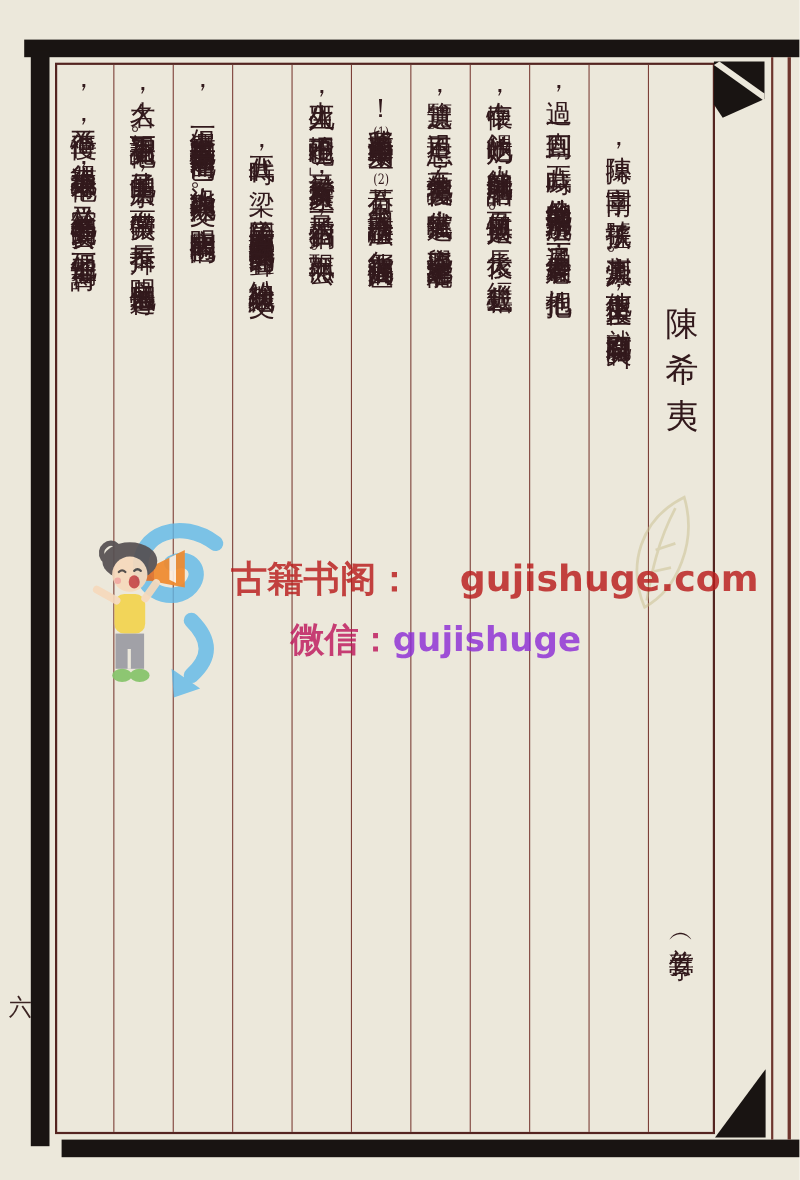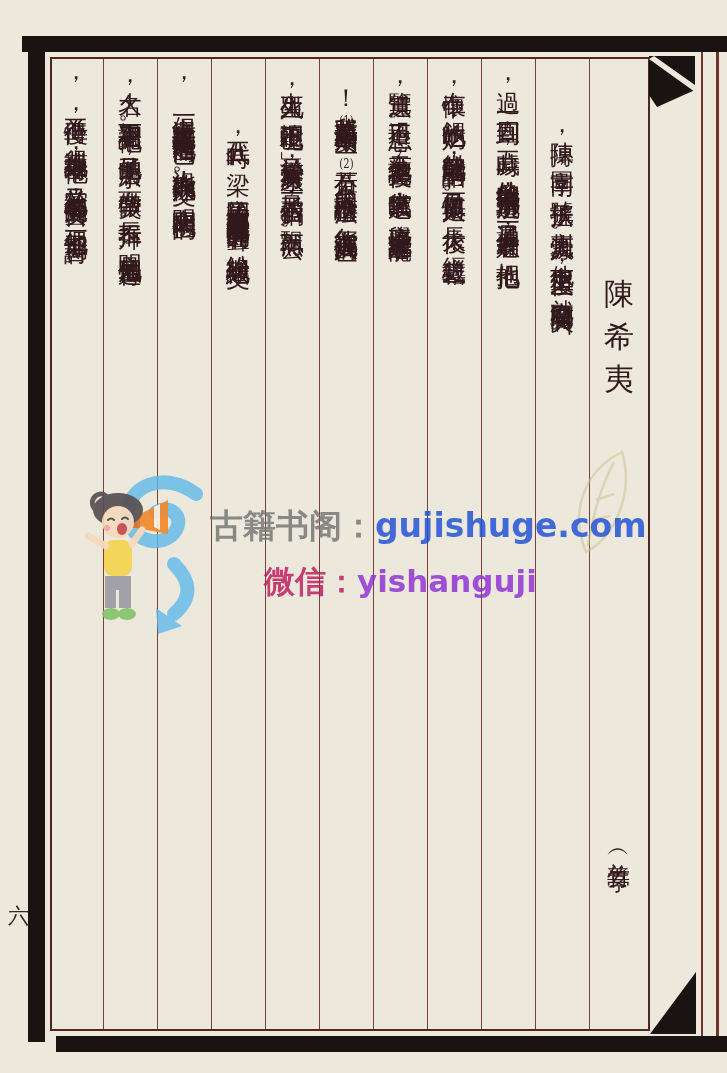--- a/index.html
+++ b/index.html
@@ -52,22 +52,22 @@
 
   
   .dogear{position:absolute;}
   .dogear.tr{left:648px;top:55px;}
   .dogear.br{left:644px;top:968px;}
 
   
   .wm{position:absolute;white-space:nowrap;font-family:"DejaVu Sans",sans-serif;font-weight:bold;opacity:0.82;}
   .wm-line1{left:210px;top:504px;font-size:33px;}
   .wm-line2{left:264px;top:561px;font-size:31px;}
-  .wm-cn{color:#737373;}
-  .wm-en{color:#1d4ed8;}
+  .wm-cn{color:#b91c1c;}
+  .wm-en{color:#b91c1c;padding-left:43px;}
   .wm-cn2{color:#be185d;}
   .wm-en2{color:#8d2ed6;}
   .swirl{position:absolute;left:112px;top:468px;opacity:0.8;}
   .mascot{position:absolute;left:80px;top:486px;opacity:0.92;}
   .leaf{position:absolute;left:552px;top:444px;opacity:0.5;}
 </style>
 </head>
 <body>
 
 <div class="scan">
@@ -142,15 +142,15 @@
     <rect x="24" y="54" width="28" height="36" rx="9" fill="#f3d44e"></rect>
     <path d="M26 60 L 8 50" stroke="#f6d9bc" stroke-width="7" stroke-linecap="round"></path>
     <path d="M52 58 L 62 44" stroke="#f6d9bc" stroke-width="7" stroke-linecap="round"></path>
     <rect x="25" y="90" width="26" height="32" fill="#9b9ba3"></rect>
     <rect x="36" y="104" width="3" height="18" fill="#ece8db"></rect>
     <ellipse cx="31" cy="128" rx="9" ry="6" fill="#86c46a"></ellipse>
     <ellipse cx="47" cy="128" rx="9" ry="6" fill="#86c46a"></ellipse>
   </svg>
 
   <div class="wm wm-line1"><span class="wm-cn">古籍书阁：</span><span class="wm-en">gujishuge.com</span></div>
-  <div class="wm wm-line2"><span class="wm-cn2">微信：</span><span class="wm-en2">yishanguji</span></div>
+  <div class="wm wm-line2"><span class="wm-cn2">微信：</span><span class="wm-en2">gujishuge</span></div>
 
 </div>
 
 </body></html>

